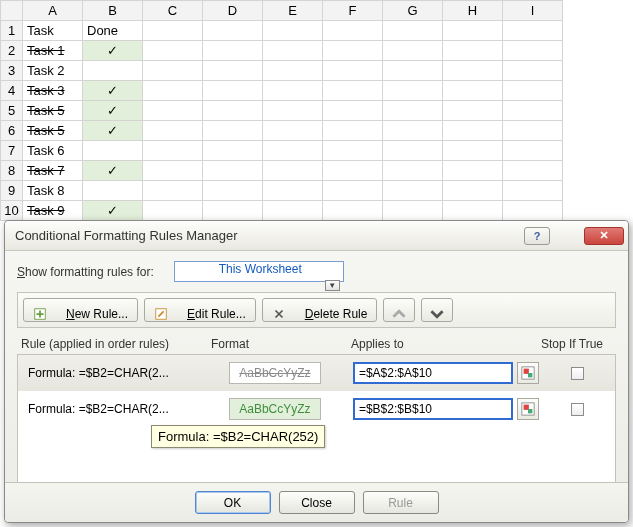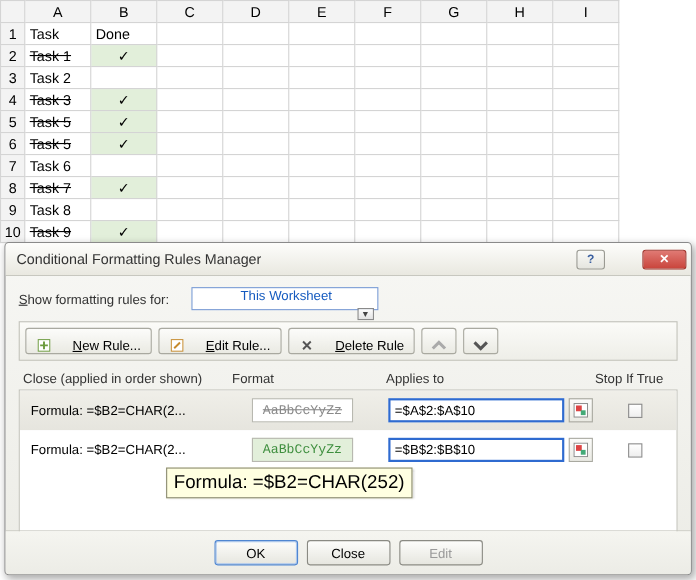--- a/index.html
+++ b/index.html
@@ -45,30 +45,30 @@
 .tbtn svg { width:14px; height:14px; }
 
 .rules-head { display:flex; margin-top:6px; padding:3px 4px; font-size:12px; color:#333; }
 .rh-rule { width:190px; } .rh-format { width:140px; } .rh-applies { flex:1; } .rh-stop { width:80px; text-align:center; }
 
 .rules-body { border:1px solid #c3c3bb; background:#fff; height:132px; overflow:hidden; }
 .rule-row { display:flex; align-items:center; height:36px; padding:0 6px; gap:8px; }
 .rule-row.sel { background:linear-gradient(#f0efe9,#e6e5de); }
 .rr-rule { width:184px; padding-left:4px; white-space:nowrap; overflow:hidden; text-overflow:ellipsis; }
 .rr-format { width:134px; display:flex; justify-content:center; }
-.fmt-preview { border:1px solid #b8b8b0; background:#fff; width:137px; height:22px; display:flex; align-items:center; justify-content:center; font-family:Liberation Mono, monospace;margin-left:42px; }
+.fmt-preview { border:1px solid #b8b8b0; background:#fff; width:137px; height:22px; display:flex; align-items:center; justify-content:center; font-family:Liberation Sans, sans-serif;margin-left:42px; }
 .fmt-strike { text-decoration: line-through; color:#8a8a8a; }
 .fmt-green { color:#3f8f3f; background:#e2efda; }
 .rr-applies { flex:1; display:flex; align-items:center; gap:4px;margin-left:24px; }
 .range-input { border:2px solid #2f6bd0; height:22px; padding:0 4px; background:#fff; font-size:12px; width:160px; }
 .ref-btn { width:22px; height:22px; border:1px solid #a9a9a0; background:linear-gradient(#fcfcfa,#eaeae3); display:flex;align-items:center;justify-content:center; margin-left:auto; }
 .rr-stop { width:74px; display:flex; justify-content:center; }
 .chk { width:13px; height:13px; border:1px solid #8c8c8c; background:linear-gradient(#fff,#eee); }
 
-.tooltip { position:absolute; left:146px; top:174px; background:#ffffe1; border:1px solid #8a8a70; padding:3px 6px; font-size:17px; box-shadow:1px 1px 2px rgba(0,0,0,.2); }
+.tooltip { position:absolute; left:146px; top:174px; background:#ffffe1; border:1px solid #8a8a70; padding:3px 6px; font-size:13px; box-shadow:1px 1px 2px rgba(0,0,0,.2); }
 
 .footer { position:absolute; left:0; right:0; bottom:0; height:40px; border-top:1px solid #c3c3bb; display:flex; align-items:center; justify-content:center; gap:8px; padding:0 14px; background:linear-gradient(#f5f5f0,#ecece6); border-radius:0 0 4px 4px;}
 .fbtn { min-width:76px; height:23px; border:1px solid #8a8a83; border-radius:3px; background:linear-gradient(#fdfdfb,#e6e6df); font-size:12px; display:flex;align-items:center;justify-content:center; }
 .fbtn.primary { border:1px solid #4f86d1; box-shadow:0 0 0 1px #a9c6ee inset; }
 .fbtn.disabled { color:#9a9a9a; }
 </style>
 </head>
 <body>
 
 <div class="sheet">
@@ -255,21 +255,21 @@
           </svg>
       </div>
       <div class="tbtn icon-only">
         <svg viewBox="0 0 10 10">
             <path d="M1 3l4 4 4-4" fill="none" stroke="#555" stroke-width="2"></path>
           </svg>
       </div>
     </div>
 
     <div class="rules-head">
-      <div class="rh-rule">Close (applied in order shown)</div>
+      <div class="rh-rule">Rule (applied in order rules)</div>
       <div class="rh-format">Format</div>
       <div class="rh-applies">Applies to</div>
       <div class="rh-stop">Stop If True</div>
     </div>
 
     <div class="rules-body" id="rules-body">
         <div class="rule-row sel">
      <div class="rr-rule">Formula: =$B2=CHAR(2...</div>
      <div class="rr-format">
             <div class="fmt-preview fmt-strike">AaBbCcYyZz</div>
@@ -308,15 +308,15 @@
           </div>
    </div>
       </div>
 
     <div class="tooltip">Formula: =$B2=CHAR(252)</div>
   </div>
 
   <div class="footer">
     <div class="fbtn primary">OK</div>
     <div class="fbtn">Close</div>
-    <div class="fbtn disabled">Edit</div>
+    <div class="fbtn disabled">Rule</div>
   </div>
 </div>
 
 </body></html>

